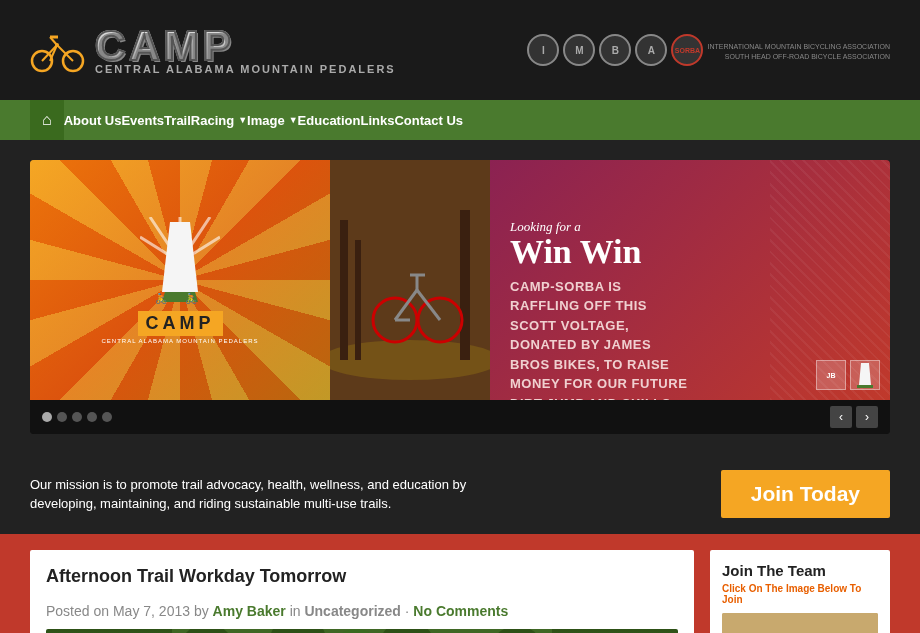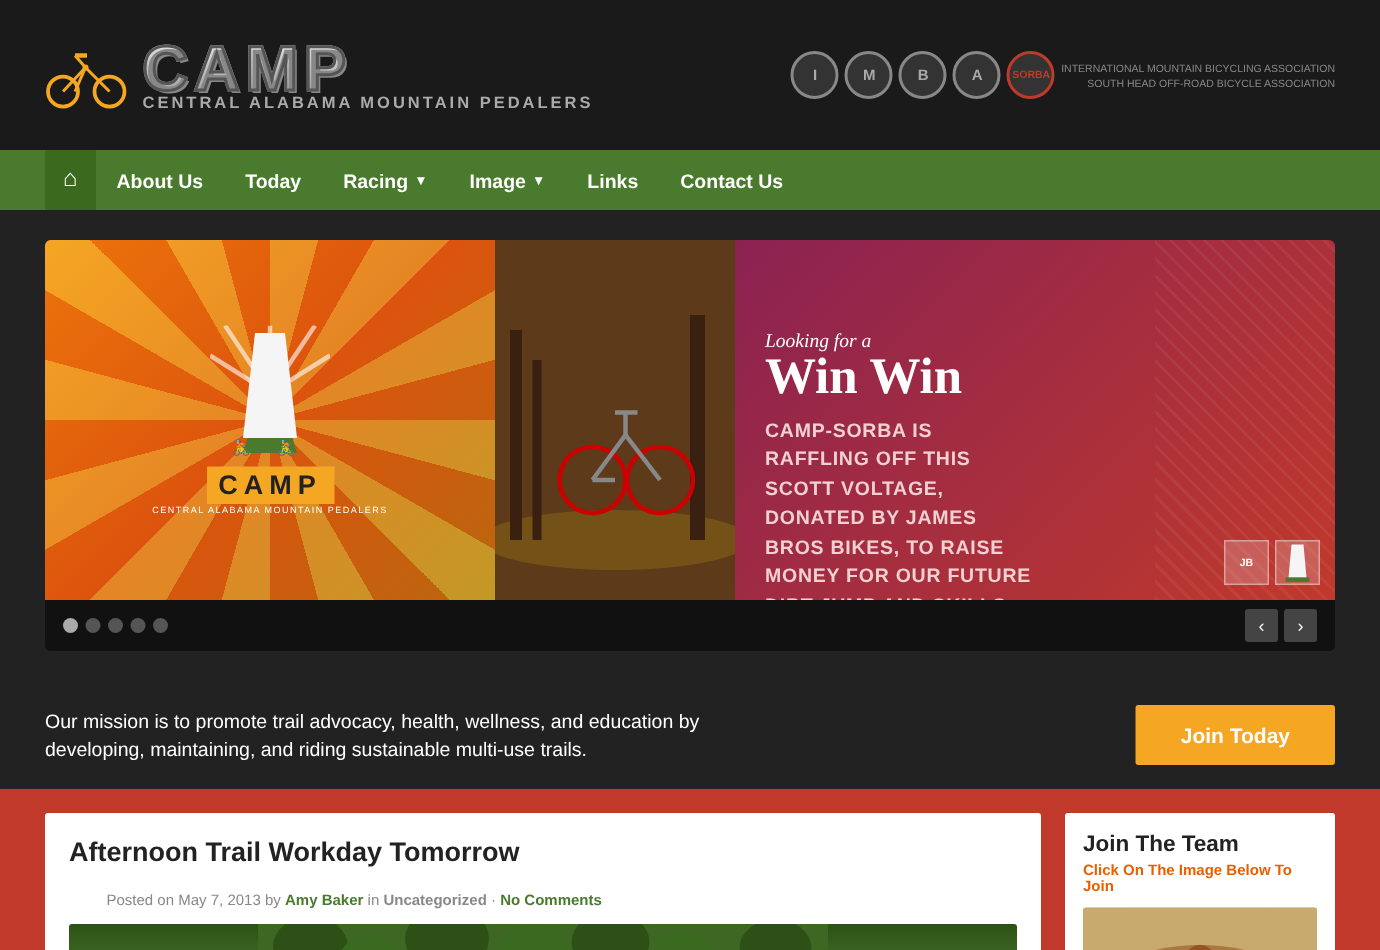--- a/index.html
+++ b/index.html
@@ -88,21 +88,21 @@
       background: #4a7a2e;
       display: flex;
       align-items: center;
       padding: 0 30px;
       height: 40px;
     }
     .nav-item {
       color: #fff;
       font-size: 13px;
       font-weight: bold;
-      padding: 0 14px;
+      padding: 0 0;
       height: 40px;
       display: flex;
       align-items: center;
       cursor: pointer;
       white-space: nowrap;
       text-decoration: none;
     }
     .nav-home {
       background: #3a6a1e;
       padding: 0 12px;
@@ -274,21 +274,21 @@
     }
     .mission-text {
       font-size: 13px;
       color: #fff;
       line-height: 1.5;
       max-width: 480px;
     }
     .join-btn {
       background: #f5a623;
       color: #fff;
-      font-size: 14px;
+      font-size: 21px;
       font-weight: bold;
       padding: 12px 30px;
       border: none;
       cursor: pointer;
       border-radius: 2px;
       white-space: nowrap;
       flex-shrink: 0;
     }
 
     
@@ -306,24 +306,23 @@
       padding: 16px;
       border-radius: 2px;
     }
     .blog-title {
       font-size: 18px;
       font-weight: bold;
       color: #222;
       margin-bottom: 16px;
     }
     .blog-meta {
-      font-size: 10px;
+      font-size: 14px;
       color: #888;
       margin-bottom: 10px;
-      margin-left: 25px;
     }
     .blog-meta a { color: #4a7a2e; text-decoration: none; font-weight: bold; }
     .blog-meta .category { color: #888; }
     .blog-img-placeholder {
       width: 100%;
       height: 100px;
       background: linear-gradient(180deg, #2d5016 0%, #4a7a2e 40%, #3a6a1e 100%);
       border-radius: 2px;
       display: flex;
       align-items: center;
@@ -408,33 +407,39 @@
 </header>
 
 <nav class="nav">
   <a class="nav-item nav-home" href="#">
     <span class="nav-home-icon">⌂</span>
   </a>
   <a class="nav-item" href="#">
     <span>About Us</span>
   </a>
   <a class="nav-item" href="#">
-    <span>Today</span>
+    <span>Events</span>
+  </a>
+  <a class="nav-item" href="#">
+    <span>Trail</span>
   </a>
   <a class="nav-item" href="#">
     <span class="nav-dropdown">
       <span>Racing</span>
       <span class="nav-arrow">▼</span>
     </span>
   </a>
   <a class="nav-item" href="#">
     <span class="nav-dropdown">
       <span>Image</span>
       <span class="nav-arrow">▼</span>
     </span>
+  </a>
+  <a class="nav-item" href="#">
+    <span>Education</span>
   </a>
   <a class="nav-item" href="#">
     <span>Links</span>
   </a>
   <a class="nav-item" href="#">
     <span>Contact Us</span>
   </a>
 </nav>
 
 <div class="main-wrapper">

